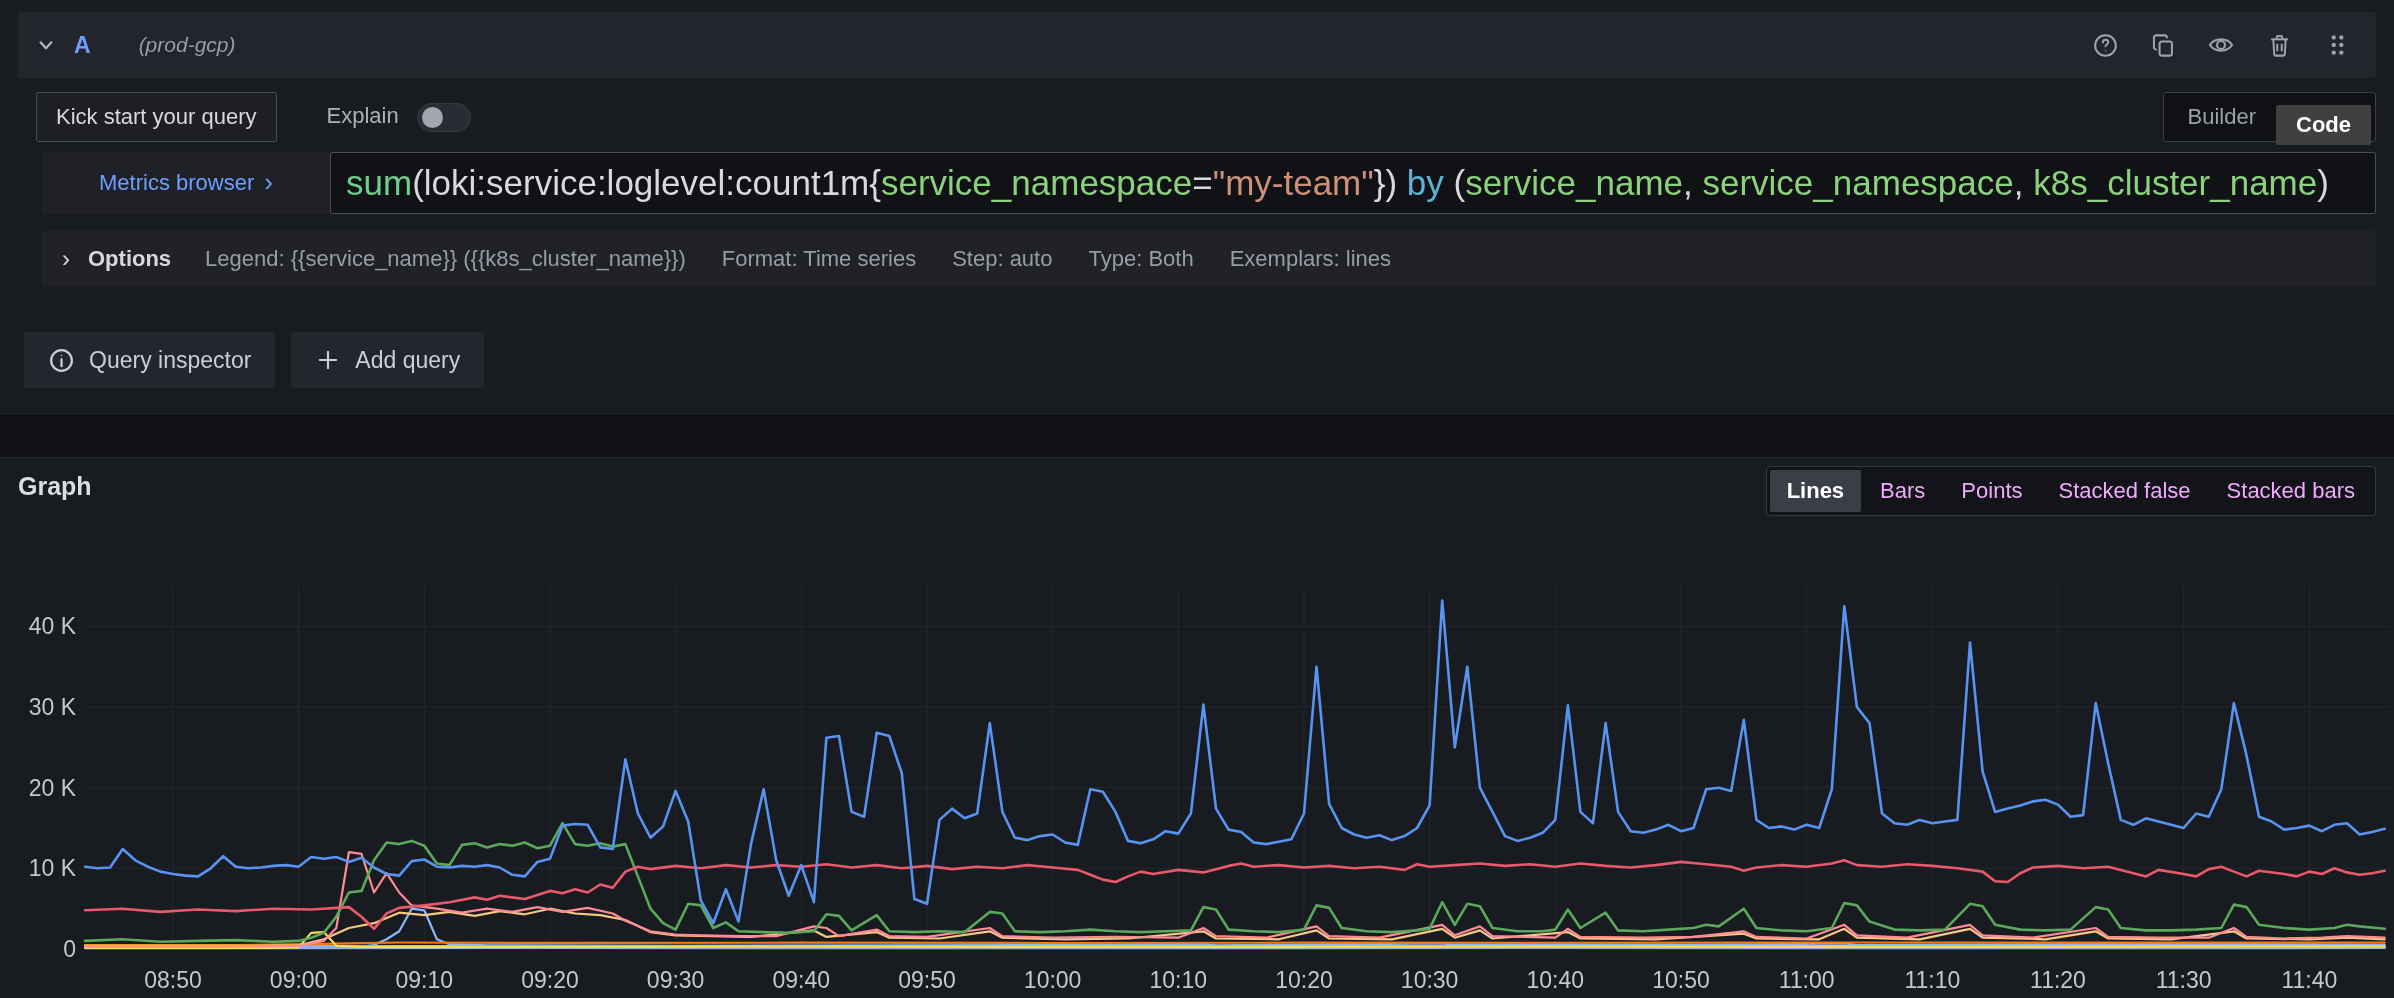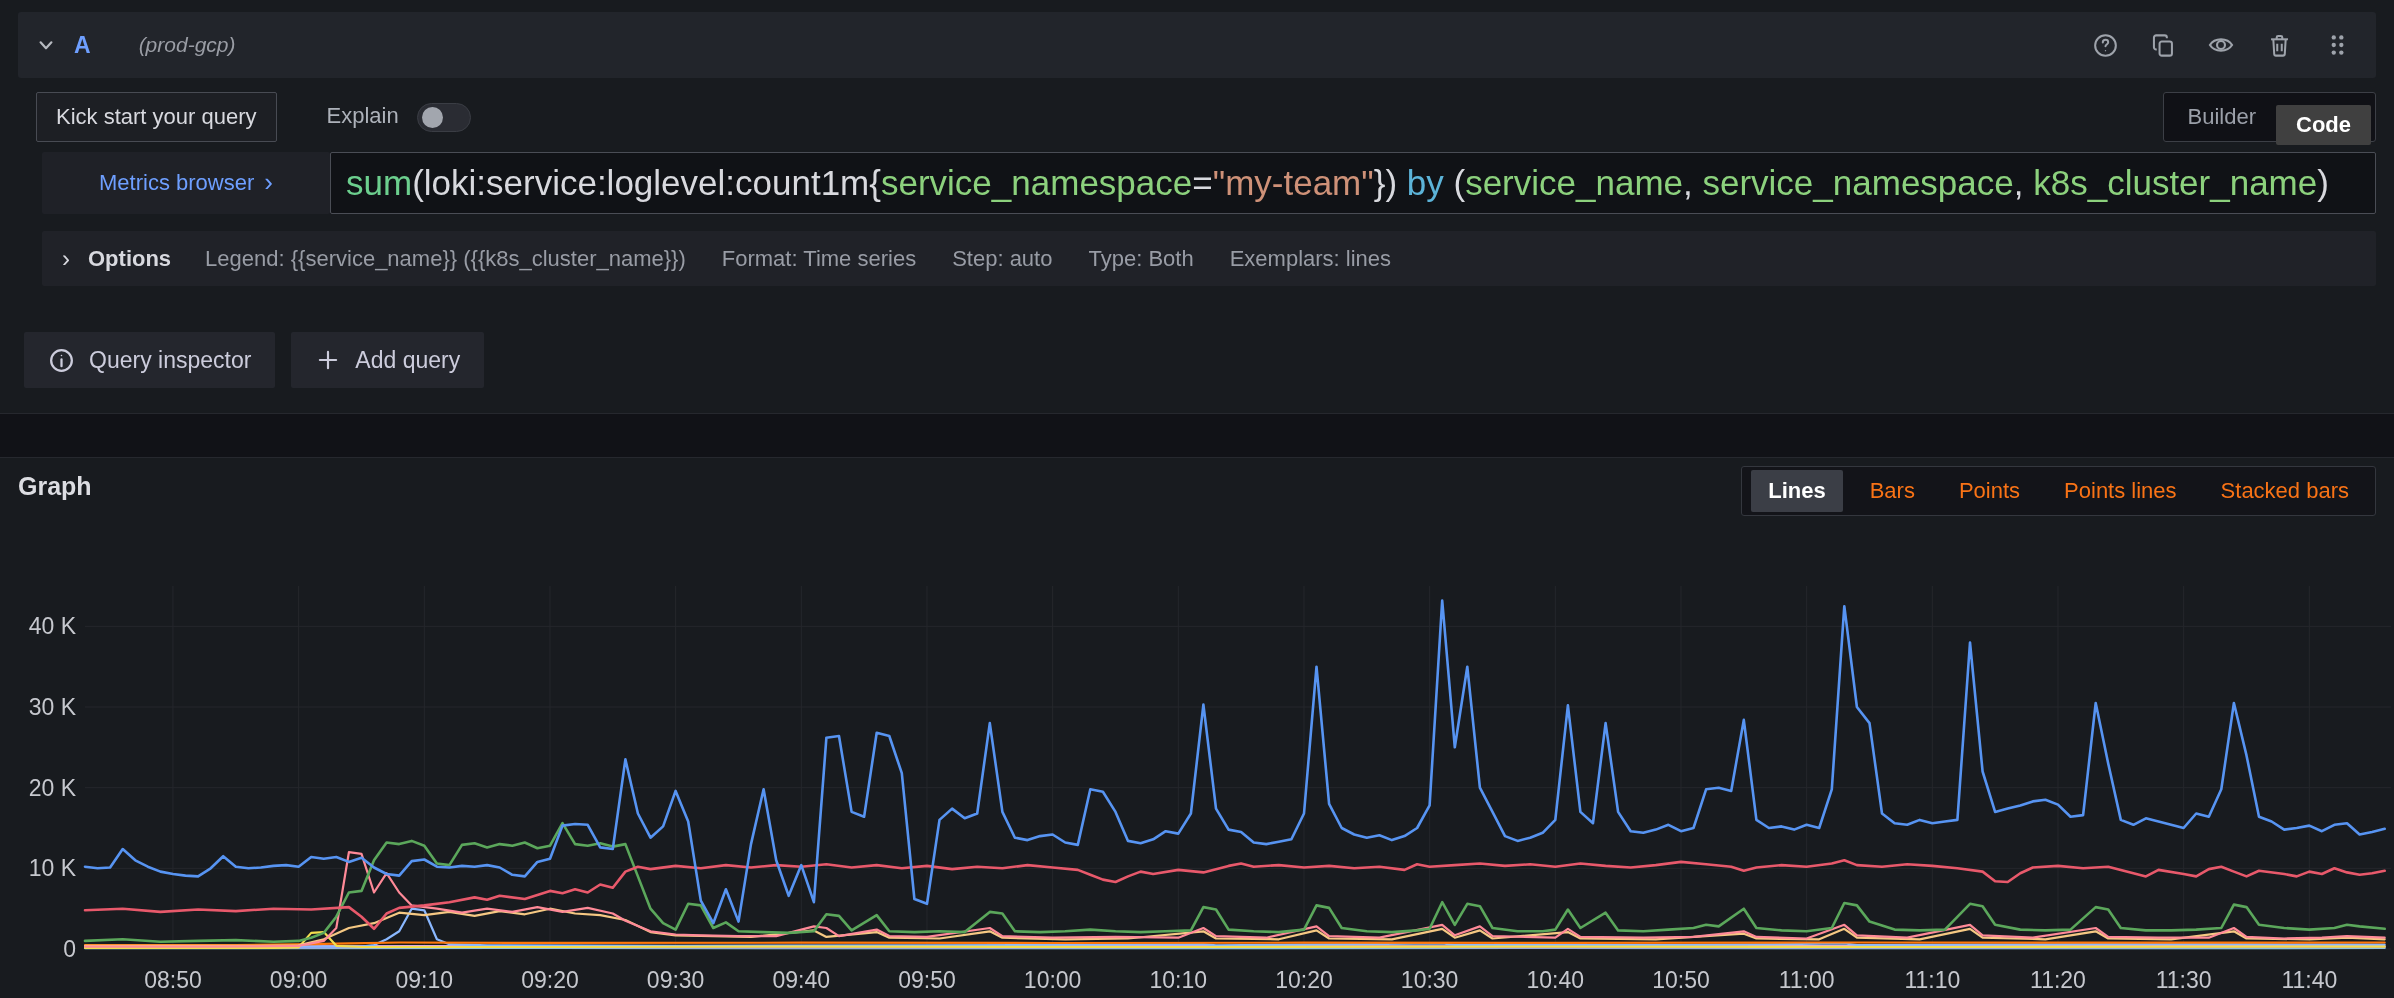--- a/index.html
+++ b/index.html
@@ -58,23 +58,23 @@
   .action-btn { height:56px; padding:0 24px; background:#24262d; border:none; border-radius:2px;
                 color:#ccccdc; font-size:23px; font-weight:500; font-family:inherit;
                 display:flex; align-items:center; gap:14px; cursor:pointer; }
   .action-btn svg { stroke:#ccccdc; fill:none; stroke-width:2; }
 
   
   .graph-panel { position:absolute; left:0; top:457px; width:2394px; height:541px;
                  background:#181b1f; border-top:1px solid #26282e; }
   .graph-title { position:absolute; left:18px; top:14px; font-size:25px; font-weight:600; color:#dcdde2; }
   .view-tabs { position:absolute; right:18px; top:8px; height:50px; display:flex; align-items:center;
-               background:#131419; border:1px solid #34373e; border-radius:3px; padding:9px; gap:10px; }
+               background:#131419; border:1px solid #34373e; border-radius:3px; padding:3px; gap:2px; }
   .vtab { padding:0 17px; height:42px; display:flex; align-items:center; border-radius:2px;
-          color:#f97316; font-size:22px; cursor:pointer; white-space:nowrap; }
+          color:#f0abfc; font-size:22px; cursor:pointer; white-space:nowrap; }
   .vtab.active { background:#3b3e46; color:#ffffff; font-weight:600; }
 
   .chart { position:absolute; left:0; top:80px; width:2394px; height:461px; }
   .chart text { font-family:"Liberation Sans", sans-serif; font-size:23px; fill:#c6c8ce; }
 </style>
 </head>
 <body>
 
 <div class="root">
 
@@ -178,21 +178,21 @@
       </button>
     </div>
   </section>
 
   <section class="graph-panel">
     <div class="graph-title">Graph</div>
     <div class="view-tabs">
         <span class="vtab active">Lines</span>
         <span class="vtab">Bars</span>
         <span class="vtab">Points</span>
-        <span class="vtab">Points lines</span>
+        <span class="vtab">Stacked false</span>
         <span class="vtab">Stacked bars</span>
       </div>
     <svg class="chart" viewBox="0 0 2394 461" width="2394" height="461">
         <line x1="85" y1="411" x2="2391" y2="411" stroke="#25272c" stroke-width="1"></line>
         <line x1="85" y1="330.33333333333337" x2="2391" y2="330.33333333333337" stroke="#25272c" stroke-width="1"></line>
         <line x1="85" y1="249.66666666666669" x2="2391" y2="249.66666666666669" stroke="#25272c" stroke-width="1"></line>
         <line x1="85" y1="169" x2="2391" y2="169" stroke="#25272c" stroke-width="1"></line>
         <line x1="85" y1="88.33333333333337" x2="2391" y2="88.33333333333337" stroke="#25272c" stroke-width="1"></line>
         <line x1="172.96730245231606" y1="48" x2="172.96730245231606" y2="411" stroke="#25272c" stroke-width="1"></line>
         <line x1="298.63487738419616" y1="48" x2="298.63487738419616" y2="411" stroke="#25272c" stroke-width="1"></line>

